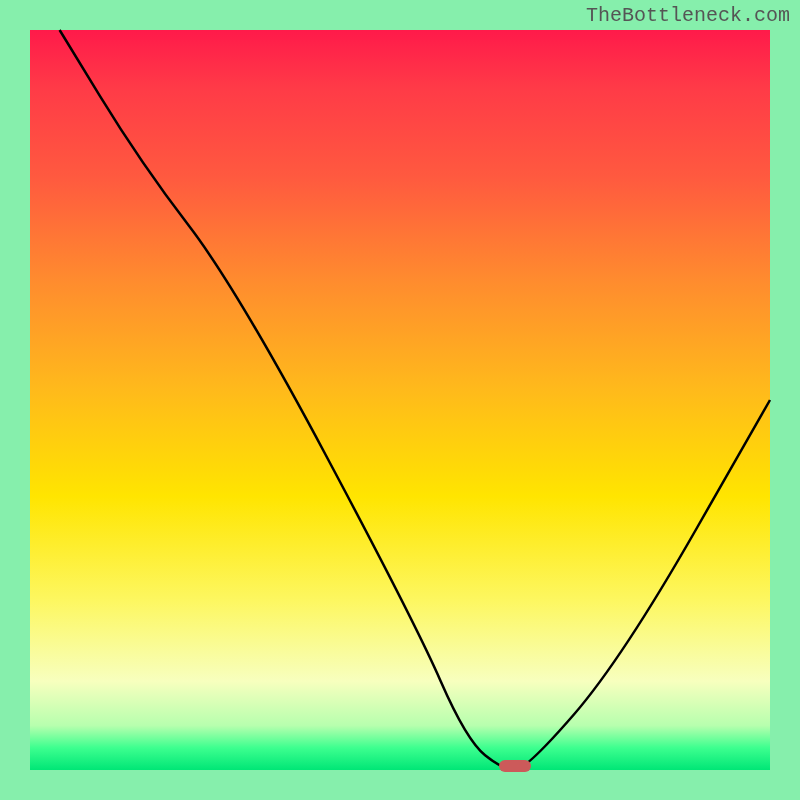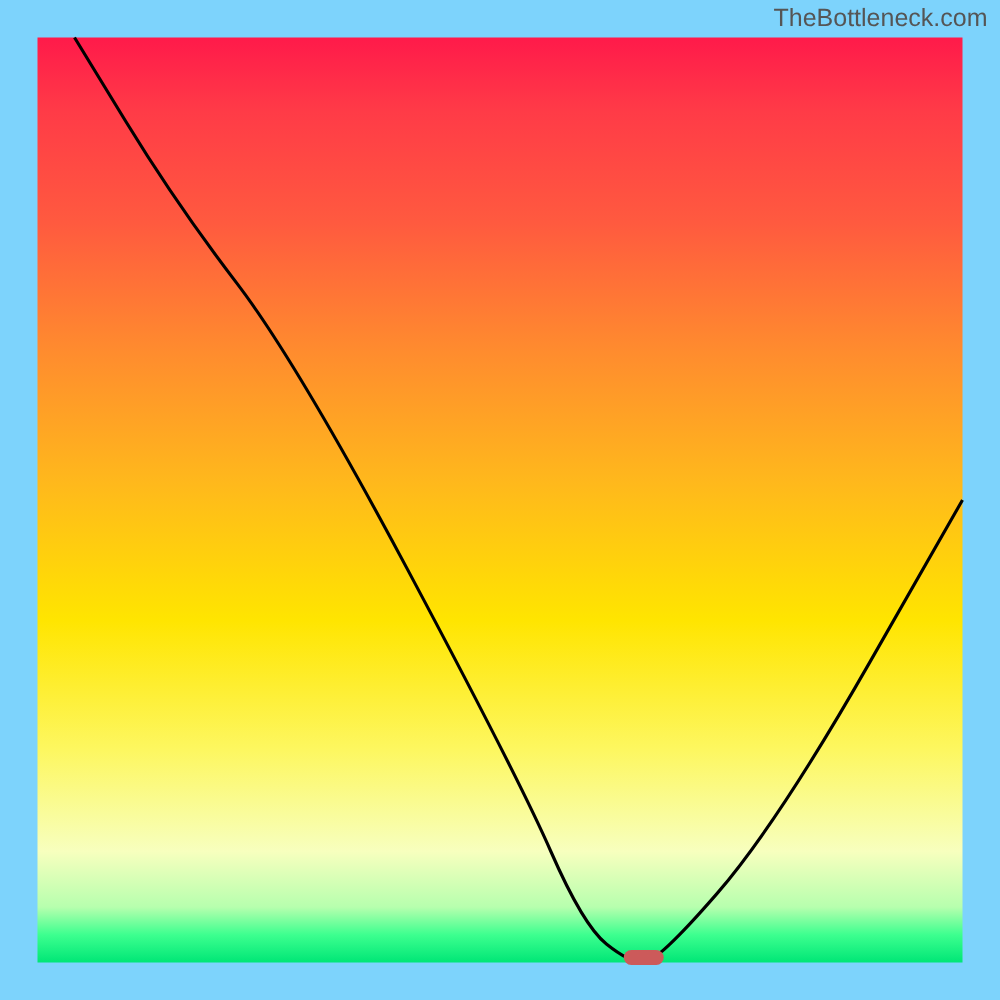--- a/index.html
+++ b/index.html
@@ -8,21 +8,22 @@
     width: 800px;
     height: 800px;
     background: #000;
     font-family: Arial, Helvetica, sans-serif;
     overflow: hidden;
   }
   .frame {
     position: relative;
     width: 800px;
     height: 800px;
-    background: #7dd3fc;
+    background: #86efac;
+    font-family: Liberation Mono, monospace;
   }
   .watermark {
     position: absolute;
     top: 4px;
     right: 10px;
     color: #555;
     font-size: 20px;
     z-index: 10;
     font-weight: 500;
   }

